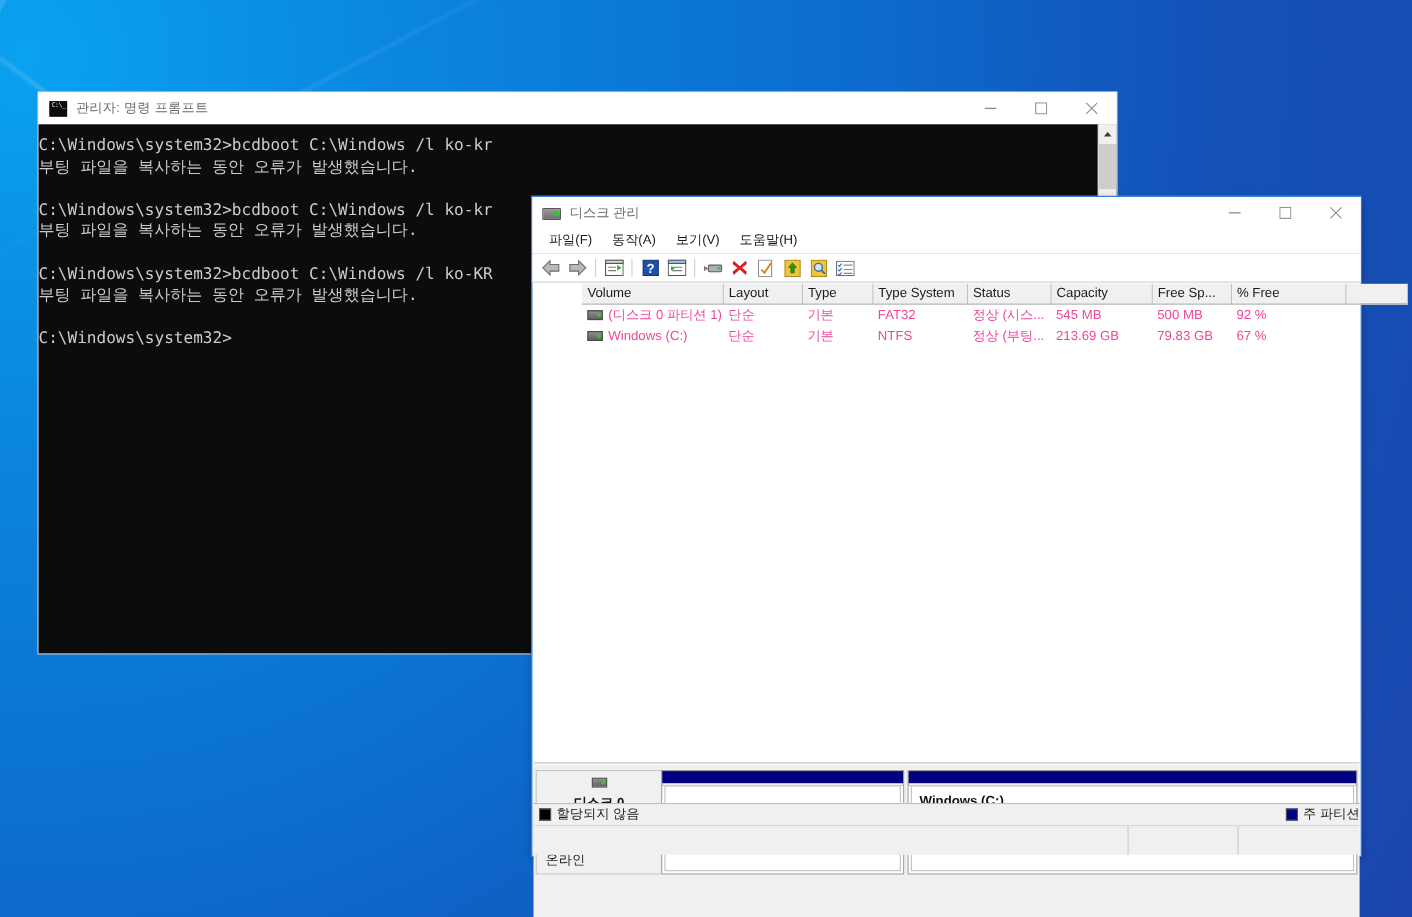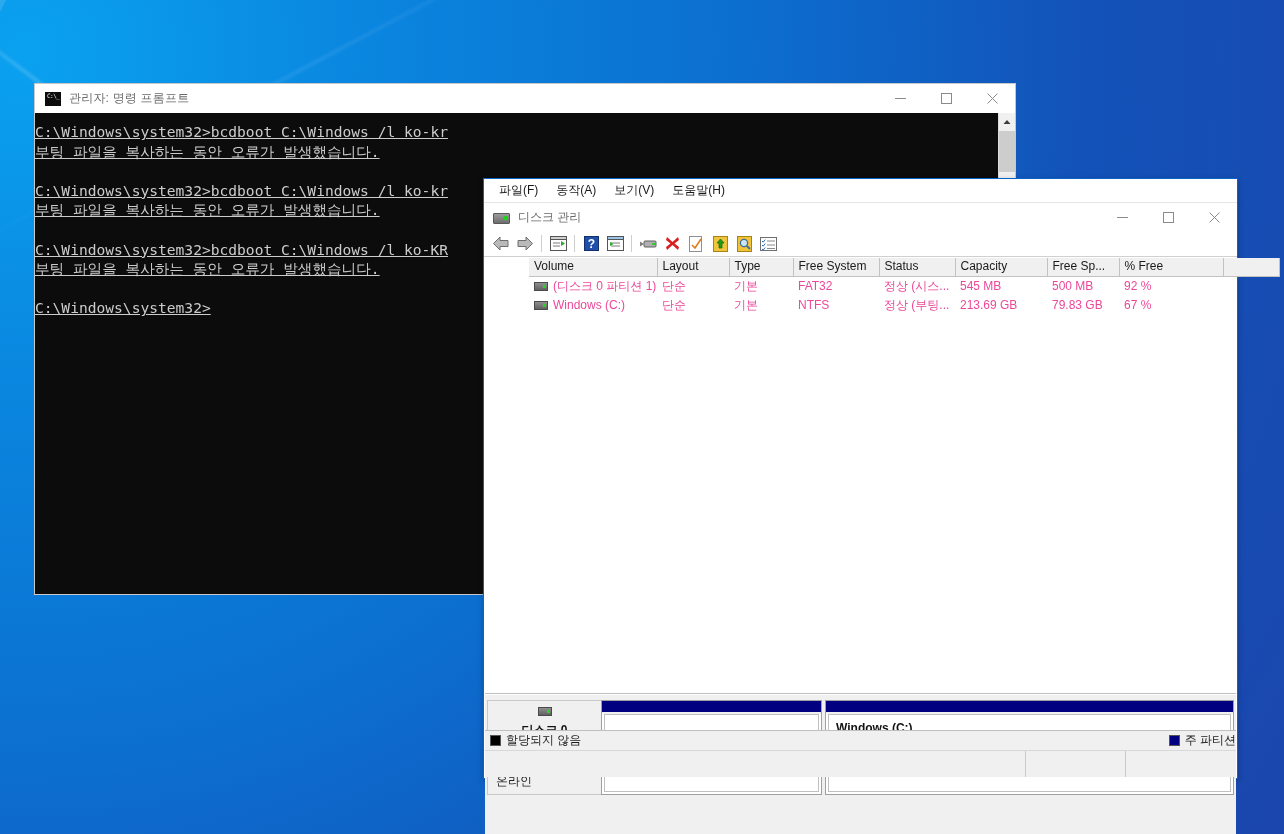--- a/index.html
+++ b/index.html
@@ -77,21 +77,20 @@
   }
   #console-text {
     color: #cccccc;
     font-family: "DejaVu Sans Mono", monospace;
     font-size: 14.6px;
     line-height: 19.6px;
     white-space: pre;
     padding: 9px 0 0 0;
     margin: 0;
     letter-spacing: 0px;
-    text-decoration: underline;
   }
   #console-scroll {
     position: absolute; right: 0; top: 29px;
     width: 17px; bottom: 0;
     background: #f0f0f0;
     border-left: 1px solid #dcdcdc;
   }
   #console-scroll .sb-up {
     height: 17px; background: #f0f0f0;
     display: flex; align-items: center; justify-content: center;
@@ -286,27 +285,20 @@
       <div class="sb-up">
         <svg width="8" height="6" viewBox="0 0 8 6">
             <path d="M4 1 L7.5 5 L0.5 5 Z" fill="#3c3c3c"></path>
           </svg>
       </div>
       <div class="sb-thumb"></div>
     </div>
   </div>
 
   <div class="window" id="dm-window">
-    <div id="dm-menubar">
-      <div class="menu-item">파일(F)</div>
-      <div class="menu-item">동작(A)</div>
-      <div class="menu-item">보기(V)</div>
-      <div class="menu-item">도움말(H)</div>
-    </div>
-
     <div id="dm-titlebar">
       <div class="dm-icon-disk">
         <div class="body"></div>
           <div class="led"></div>
       </div>
       <div class="ttl-text">디스크 관리</div>
       <div class="winbtns">
         <div class="winbtn">
           <svg width="11" height="11" viewBox="0 0 11 11">
               <line x1="0" y1="5.5" x2="11" y2="5.5" stroke="#8a8a8a" stroke-width="1"></line>
@@ -317,20 +309,27 @@
               <rect x="0.5" y="0.5" width="10" height="10" fill="none" stroke="#8a8a8a" stroke-width="1"></rect>
             </svg>
         </div>
         <div class="winbtn">
           <svg width="11" height="11" viewBox="0 0 11 11">
               <line x1="0.5" y1="0.5" x2="10.5" y2="10.5" stroke="#8a8a8a" stroke-width="1"></line>
               <line x1="10.5" y1="0.5" x2="0.5" y2="10.5" stroke="#8a8a8a" stroke-width="1"></line>
             </svg>
         </div>
       </div>
+    </div>
+
+    <div id="dm-menubar">
+      <div class="menu-item">파일(F)</div>
+      <div class="menu-item">동작(A)</div>
+      <div class="menu-item">보기(V)</div>
+      <div class="menu-item">도움말(H)</div>
     </div>
 
     <div id="dm-toolbar">
       <div class="tb-btn">
         <svg width="18" height="15" viewBox="0 0 18 15">
             <path d="M8 1 L1.5 7.5 L8 14 L8 10.5 L16 10.5 L16 4.5 L8 4.5 Z" fill="#b9b9b9" stroke="#6e6e6e" stroke-width="1"></path>
           </svg>
       </div>
       <div class="tb-btn">
         <svg width="18" height="15" viewBox="0 0 18 15">
@@ -413,21 +412,21 @@
             <col style="width:92px">
             <col style="width:72px">
             <col style="width:104px">
             <col>
         </colgroup>
         <thead>
           <tr>
             <th>Volume</th>
             <th>Layout</th>
             <th>Type</th>
-            <th>Free System</th>
+            <th>Type System</th>
             <th>Status</th>
             <th>Capacity</th>
             <th>Free Sp...</th>
             <th>% Free</th>
             <th></th>
           </tr>
         </thead>
         <tbody>
           <tr>
             <td>

